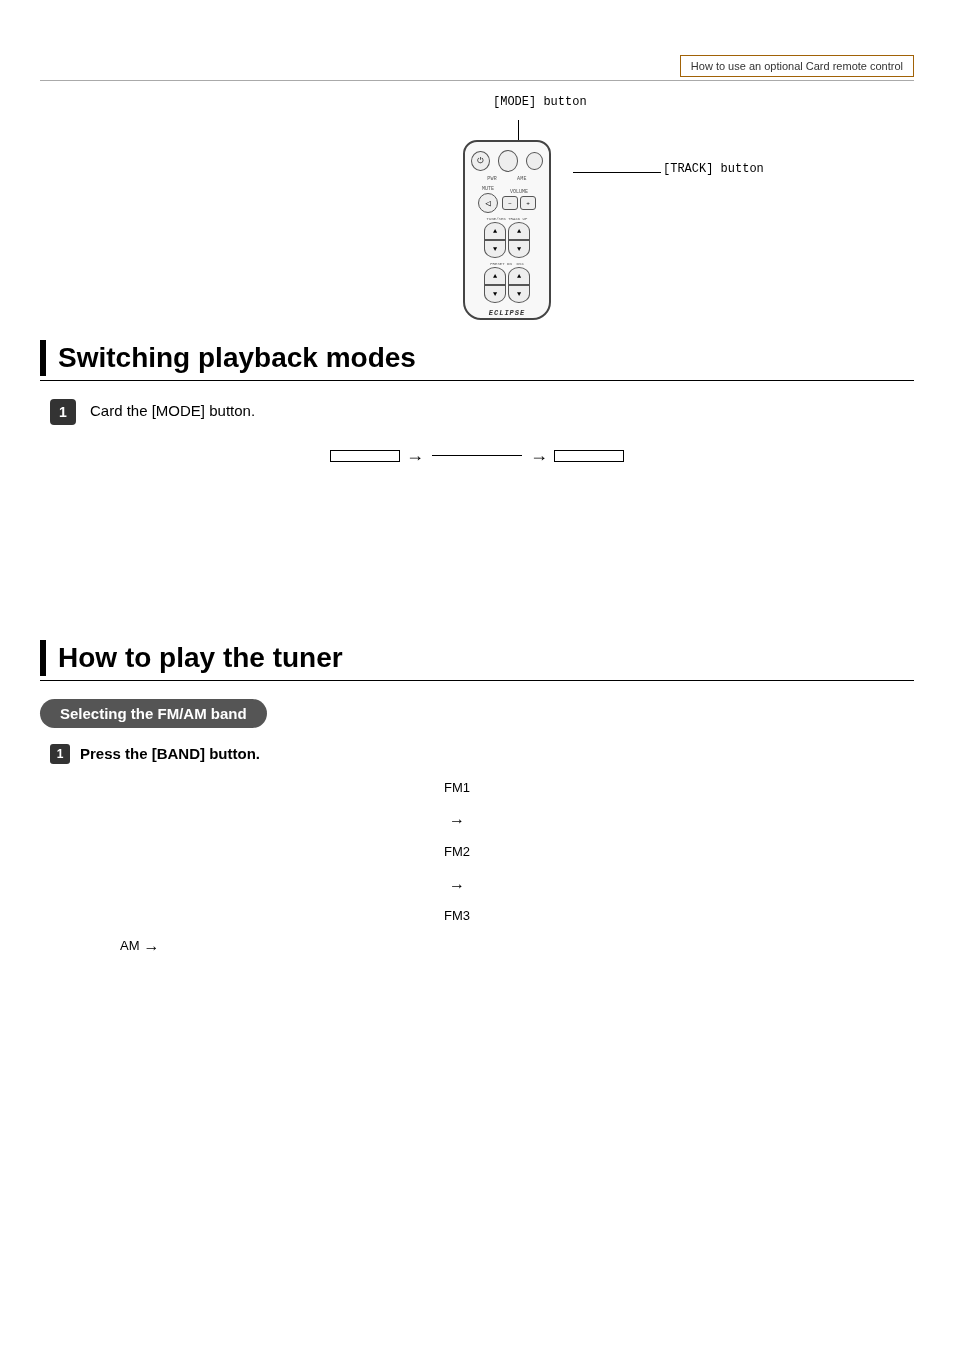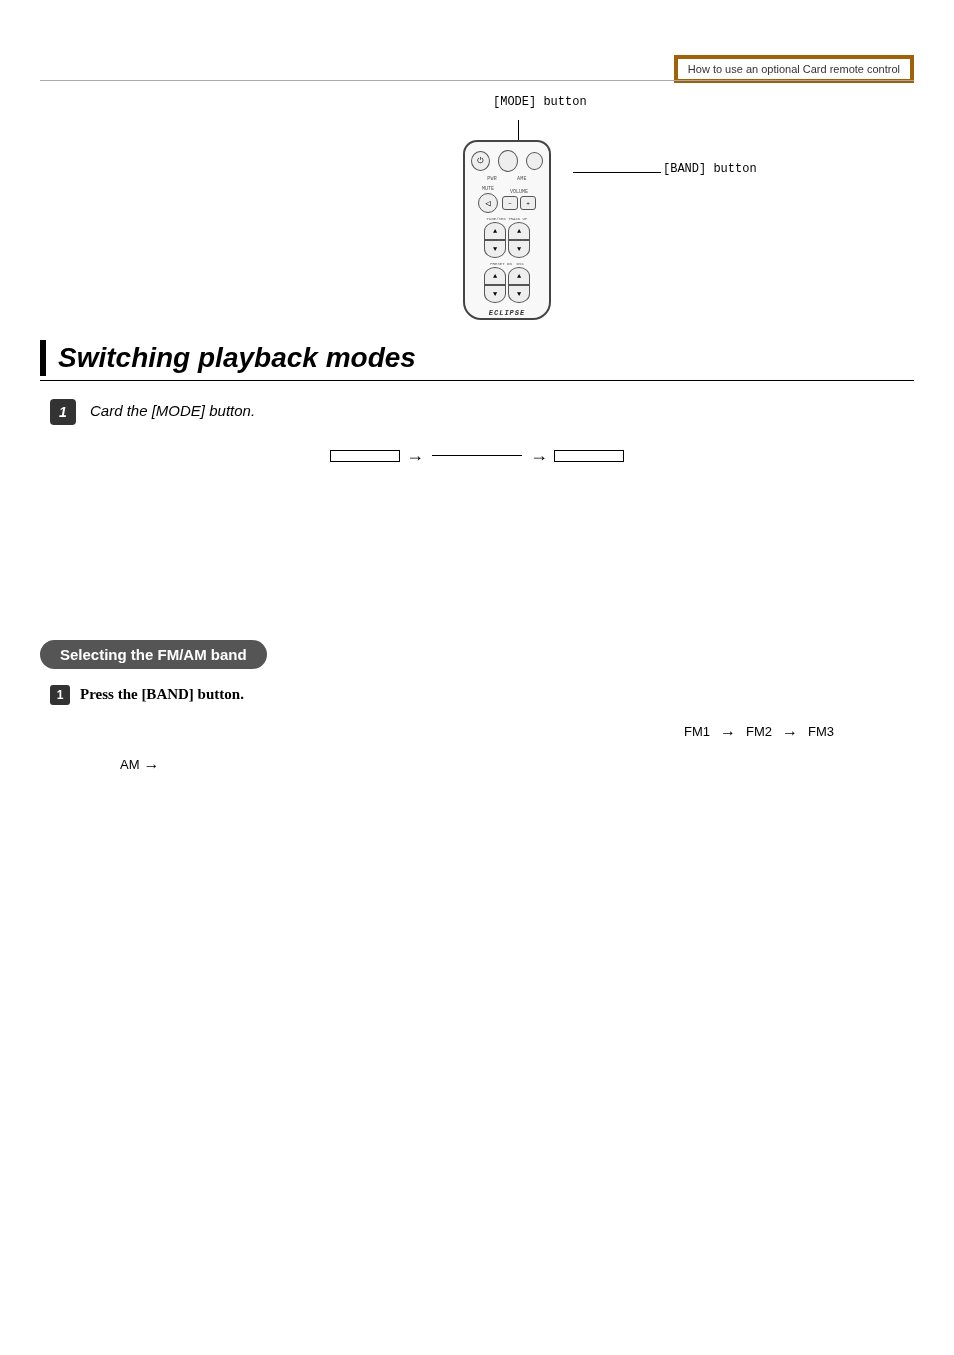--- a/index.html
+++ b/index.html
@@ -19,21 +19,21 @@
       min-height: 1355px;
       padding: 0;
       position: relative;
     }
 
     
     .header-breadcrumb {
       position: absolute;
       top: 55px;
       right: 40px;
-      border: 4px solid #a16207;
+      border: 1px solid #a16207;
       padding: 4px 10px;
       font-size: 11px;
       color: #333333;
       white-space: nowrap;
     }
 
     
     .top-divider {
       position: absolute;
       top: 80px;
@@ -55,21 +55,20 @@
       justify-content: center;
       font-family: Liberation Mono, monospace;
     }
 
     
     .section-switching {
       position: absolute;
       top: 340px;
       left: 40px;
       right: 40px;
-      font-style: italic;
     }
 
     .section-title-bar {
       display: flex;
       align-items: center;
       border-bottom: 1.5px solid #000000;
       padding-bottom: 4px;
       margin-bottom: 18px;
     }
 
@@ -367,21 +366,21 @@
 
   <div class="top-divider"></div>
 
   <div class="remote-diagram-area">
     <div class="diagram-wrapper">
 
       <div style="position:absolute; top:-45px; left:30px; font-size:12px; white-space:nowrap;">[MODE] button</div>
 
       <div style="position:absolute; top:-20px; left:55px; width:1px; height:25px; background:#000;"></div>
 
-      <div style="position:absolute; top:22px; left:200px; font-size:12px; white-space:nowrap;">[BAND] button</div>
+      <div style="position:absolute; top:22px; left:200px; font-size:12px; white-space:nowrap;">[TRACK] button</div>
 
       <div style="position:absolute; top:32px; left:110px; width:88px; height:1px; background:#000;"></div>
 
       <div class="remote-body">
 
         <div class="remote-top-row">
           <div class="remote-btn-pwr">
             <span style="font-size:8px;">⏻</span>
           </div>
           <div class="remote-btn-mode">
@@ -460,33 +459,37 @@
     <div class="flow-diagram">
       <div class="flow-box"></div>
       <span class="flow-arrow">→</span>
       <div style="width:90px; height:1px; background:#000; margin:0 2px;"></div>
       <span class="flow-arrow">→</span>
       <div class="flow-box"></div>
     </div>
   </div>
 
   <div class="section-tuner">
+    <div class="section-title-bar">
+      <div class="section-title-accent"></div>
+      <span class="section-title-text">How to play the tuner</span>
+    </div>
 
     <div class="subsection-fmam">
       <div class="subsection-title-badge">Selecting the FM/AM band</div>
 
       
       <div style="display:flex; align-items:flex-start; padding-left:10px; margin-bottom:12px;">
         <div class="step-badge-small">1</div>
-        <span style="font-weight:bold; font-size:15px; padding-top:1px;font-family:Liberation Serif, serif;">Press the [BAND] button.</span>
+        <span style="font-weight:bold; font-size:15px; padding-top:1px;">Press the [BAND] button.</span>
       </div>
 
       
       <div class="band-flow-row">
-        <div style="display:flex; align-items:center; gap:6px; margin-bottom:4px; justify-content: flex-end; padding-right: 80px;">
+        <div style="display:flex; align-items:center; gap:6px; margin-bottom:4px; justify-content: flex-end; padding-right: 80px; flex-direction: column;">
           <span>FM1</span>
           <span class="arrow-char">→</span>
           <span>FM2</span>
           <span class="arrow-char">→</span>
           <span>FM3</span>
         </div>
         <div style="display:flex; align-items:center; padding-left: 40px;">
           <span>AM</span>
           <span class="arrow-char">→</span>
         </div>

